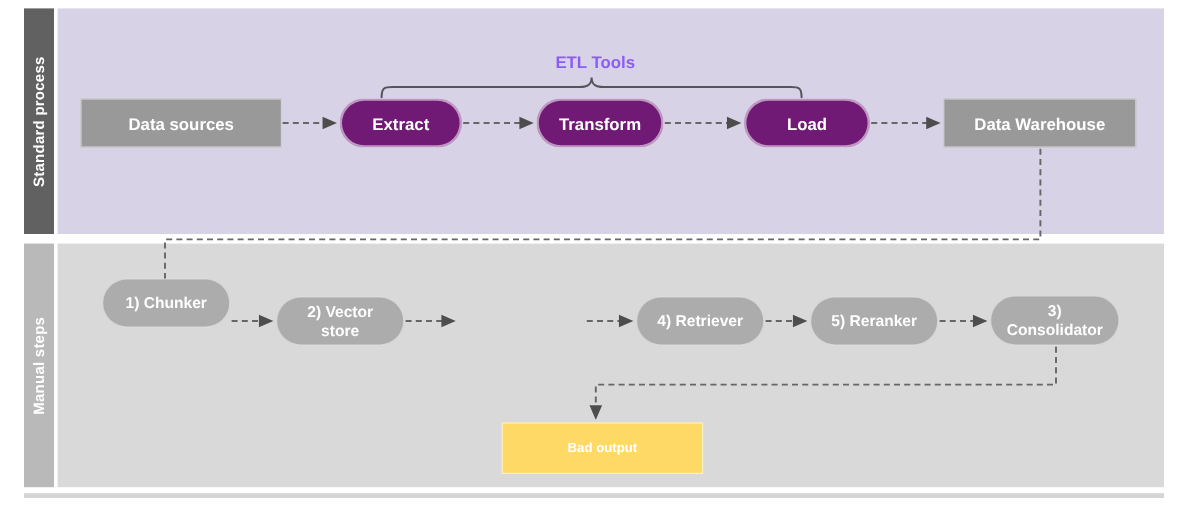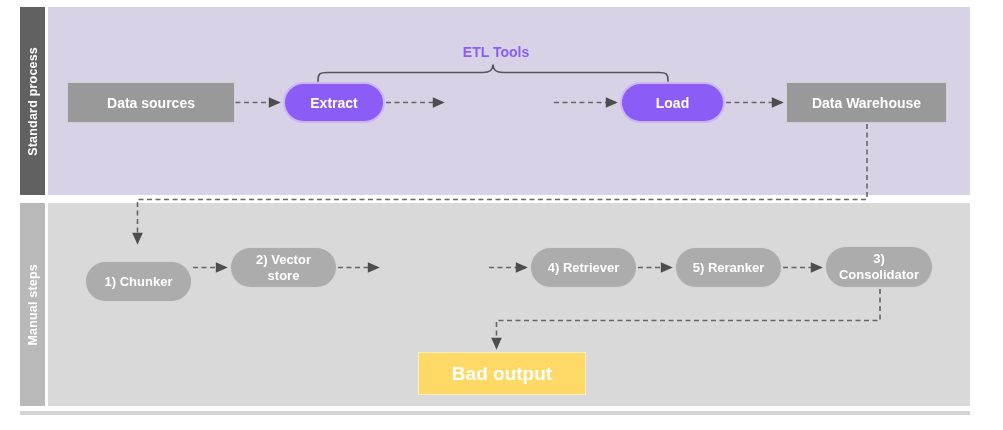--- a/index.html
+++ b/index.html
@@ -16,37 +16,37 @@
   #lane-manual-bg{left:48px;top:203px;width:922px;height:203px;background:#d9d9d9;}
   #lane-strip{left:20px;top:411px;width:950px;height:4px;background:#d5d5d5;z-index:0;}
 
   #connector-layer{position:absolute;left:0;top:0;width:1003px;height:430px;z-index:2;}
   .conn{fill:none;stroke:#666666;stroke-width:1.6;stroke-dasharray:5 3.5;}
   .brace{fill:none;stroke:#56535a;stroke-width:1.7;stroke-linecap:round;}
 
   .node{position:absolute;display:flex;align-items:center;justify-content:center;
     text-align:center;color:#ffffff;font-weight:bold;z-index:3;box-sizing:border-box;}
   .rect-gray{background:#999999;border:1.5px solid rgba(255,255,255,.55);font-size:14px;}
-  .pill-purple{background:#8b5cf6;border:2px solid rgba(255,255,255,.55);border-radius:21px;font-size:14px;}
+  .pill-purple{background:#701a75;border:2px solid rgba(255,255,255,.55);border-radius:21px;font-size:14px;}
   .pill-gray{background:#acacac;border:1.5px solid rgba(255,255,255,.5);border-radius:21px;
     font-size:13px;line-height:1.2;padding:2px 12px;}
-  .rect-yellow{background:#ffd966;border:1.5px solid rgba(255,255,255,.6);font-size:19px;}
+  .rect-yellow{background:#ffd966;border:1.5px solid rgba(255,255,255,.6);font-size:11px;}
 
   
   #node-data-sources{left:67px;top:82px;width:168px;height:41px;}
   #node-extract{left:283px;top:82px;width:102px;height:41px;}
   #node-transform{left:447px;top:82px;width:106px;height:41px;}
   #node-load{left:620px;top:82px;width:105px;height:41px;}
   #node-data-warehouse{left:786px;top:82px;width:161px;height:41px;}
 
   #etl-group-label{position:absolute;left:421px;top:44px;width:150px;text-align:center;
     color:#8b5cf6;font-weight:bold;font-size:14px;z-index:3;}
 
   
-  #node-chunker{left:85px;top:261px;width:107px;height:41px;}
+  #node-chunker{left:85px;top:232px;width:107px;height:41px;}
   #node-vector-store{left:230px;top:247px;width:107px;height:41px;align-items:center;}
   #node-rewriter{left:382px;top:247px;width:106px;height:41px;}
   #node-retriever{left:530px;top:247px;width:107px;height:41px;}
   #node-reranker{left:675px;top:247px;width:107px;height:41px;}
   #node-consolidator{left:825px;top:246px;width:108px;height:42px;}
 
   #node-bad-output{left:418px;top:352px;width:168px;height:43px;}
 </style>
 </head>
 <body>
@@ -91,20 +91,23 @@
   </svg>
 
   <div id="etl-group-label">ETL Tools</div>
 
   <div class="node rect-gray" id="node-data-sources">
     <span>Data sources</span>
   </div>
   <div class="node pill-purple" id="node-extract">
     <span>Extract</span>
   </div>
+  <div class="node pill-purple" id="node-transform">
+    <span>Transform</span>
+  </div>
   <div class="node pill-purple" id="node-load">
     <span>Load</span>
   </div>
   <div class="node rect-gray" id="node-data-warehouse">
     <span>Data Warehouse</span>
   </div>
 
   <div class="node pill-gray" id="node-chunker">
     <span>1) Chunker</span>
   </div>

